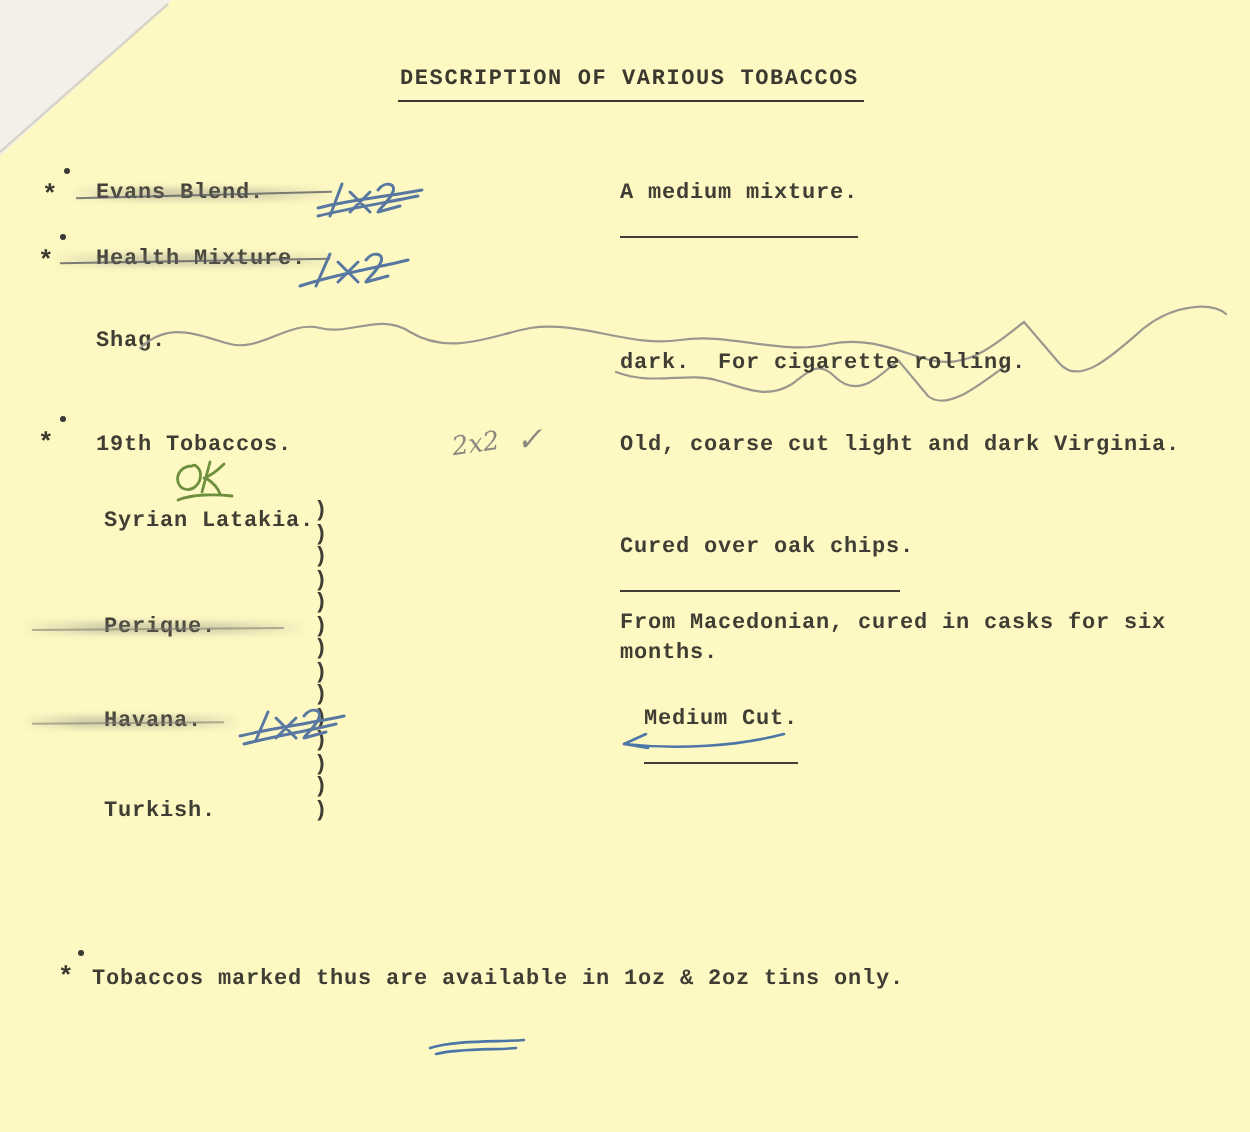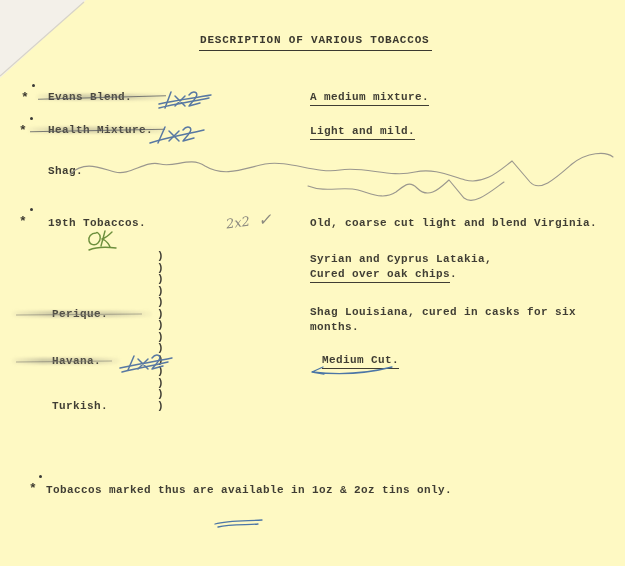--- a/index.html
+++ b/index.html
@@ -8,21 +8,21 @@
     background:#fef9c3;
     font-family:"Liberation Mono", monospace;
   }
   .typed{
     position:absolute;
     font:bold 11px/14px "Liberation Mono", monospace;
     letter-spacing:0.4px;
     color:#403e34;
     white-space:pre;
   }
-  .ul{border-bottom:1.3px solid #403e34; padding-bottom:2px;}
+  .ul{border-bottom:1.3px solid #403e34; padding-bottom:15px;}
   .title{
     position:absolute;
     font:bold 11px/14px "Liberation Mono", monospace;
     letter-spacing:0.8px;
     color:#3b392f;
     border-bottom:1.4px solid #3b392f;
     padding:0 3px 3px 1px;
     white-space:pre;
   }
   .marker{position:absolute;}
@@ -85,64 +85,64 @@
     <span class="ast">*</span>
     <div class="dot" style="left:11px;top:-4px;"></div>
   </div>
   <div class="typed" style="left:48px;top:123px;">Health Mixture.</div>
   <div class="smudge" style="left:28px;top:127px;width:140px;"></div>
   <div class="strikeline" style="left:30px;top:130px;width:135px;transform:rotate(-1deg);"></div>
   <svg style="left:148px;top:119px;width:60px;height:28px;" viewBox="0 0 60 28" aria-label="1x2 crossed out">
     <path class="ink" d="M10,24 L17,8 M21,12 L31,22 M31,12 L21,22 M35,11 C39,6 45,8 42,13 C40,17 36,20 35,22 L46,19"></path>
     <path class="ink" d="M2,24 C20,18 40,15 56,11"></path>
   </svg>
-  <div class="typed" style="left:310px;top:124px;"><span class="ul">Light and mild.</span></div>
 
   <div class="typed" style="left:48px;top:164px;">Shag.</div>
   <svg style="left:60px;top:148px;width:560px;height:58px;" viewBox="0 0 560 58">
     <path class="pencil" d="M10,26 C25,12 40,20 55,24 C70,28 85,12 100,16 C115,20 130,8 145,18 C165,30 185,20 205,16 C230,12 255,26 280,22 C305,18 330,30 355,24 C375,20 390,28 405,32 C425,37 440,22 452,13 L470,34 C480,45 496,30 512,16 C527,4 546,3 553,9"></path>
     <path class="pencil" d="M248,38 C266,45 283,38 298,42 C313,46 323,52 336,44 C344,38 349,32 357,40 C369,52 380,40 389,32 L404,50 C414,58 430,44 444,34"></path>
   </svg>
+  <div class="typed" style="left:310px;top:175px;">dark.  For cigarette rolling.</div>
 
   <div class="marker" style="left:19px;top:212px;">
     <span class="ast">*</span>
     <div class="dot" style="left:11px;top:-4px;"></div>
   </div>
   <div class="typed" style="left:48px;top:216px;">19th Tobaccos.</div>
   <svg style="left:86px;top:228px;width:36px;height:26px;" viewBox="0 0 36 26" aria-label="OK">
     <path class="green" d="M10,5 C5,5 2,9 3,13 C4,17 9,18 12,15 C15,12 15,7 12,5 C11,4 10,5 10,5"></path>
     <path class="green" d="M19,3 L15,18 M26,4 C22,8 19,10 16,11 M17,11 C20,13 23,16 24,19"></path>
     <path class="green" d="M3,22 C10,19 22,19 30,20"></path>
   </svg>
   <div class="hand-pencil" style="left:226px;top:215px;transform:rotate(-8deg);">2x2</div>
   <div class="hand-pencil check" style="left:258px;top:210px;transform:rotate(-4deg);">✓</div>
-  <div class="typed" style="left:310px;top:216px;">Old, coarse cut light and blend Virginia.</div>
+  <div class="typed" style="left:310px;top:216px;">Old, coarse cut light and dark Virginia.</div>
 
-  <div class="typed" style="left:310px;top:252px;">Syrian and Cyprus Latakia,</div>
+  <div class="typed" style="left:52px;top:254px;">Syrian Latakia.</div>
   <div class="typed" style="left:310px;top:267px;"><span class="ul">Cured over oak chips</span><span>.</span></div>
 
   <div class="bracket" style="left:157px;top:251px;">)
 )
 )
 )
 )
 )
 )
 )
 )
 )
 )
 )
 )
 )</div>
 
   <div class="typed" style="left:52px;top:307px;">Perique.</div>
   <div class="smudge" style="left:12px;top:311px;width:140px;"></div>
   <div class="strikeline" style="left:16px;top:314px;width:126px;transform:rotate(-0.5deg);border-top-color:rgba(120,118,110,0.55);"></div>
-  <div class="typed" style="left:310px;top:305px;">Shag Louisiana, cured in casks for six</div>
+  <div class="typed" style="left:310px;top:305px;">From Macedonian, cured in casks for six</div>
   <div class="typed" style="left:310px;top:320px;">months.</div>
 
   <div class="typed" style="left:52px;top:354px;">Havana.</div>
   <div class="smudge" style="left:12px;top:358px;width:108px;"></div>
   <div class="strikeline" style="left:16px;top:361px;width:96px;transform:rotate(-0.5deg);border-top-color:rgba(120,118,110,0.55);"></div>
   <svg style="left:116px;top:348px;width:60px;height:28px;" viewBox="0 0 60 28" aria-label="1x2 crossed out">
     <path class="ink" d="M12,22 L18,8 M22,11 L32,21 M32,11 L22,21 M36,10 C40,5 46,7 43,12 C41,16 37,19 36,21 L47,18"></path>
     <path class="ink" d="M4,20 C20,16 38,14 56,10 M6,24 C22,20 40,17 52,14"></path>
   </svg>
   <div class="typed" style="left:322px;top:353px;"><span class="ul">Medium Cut.</span></div>

